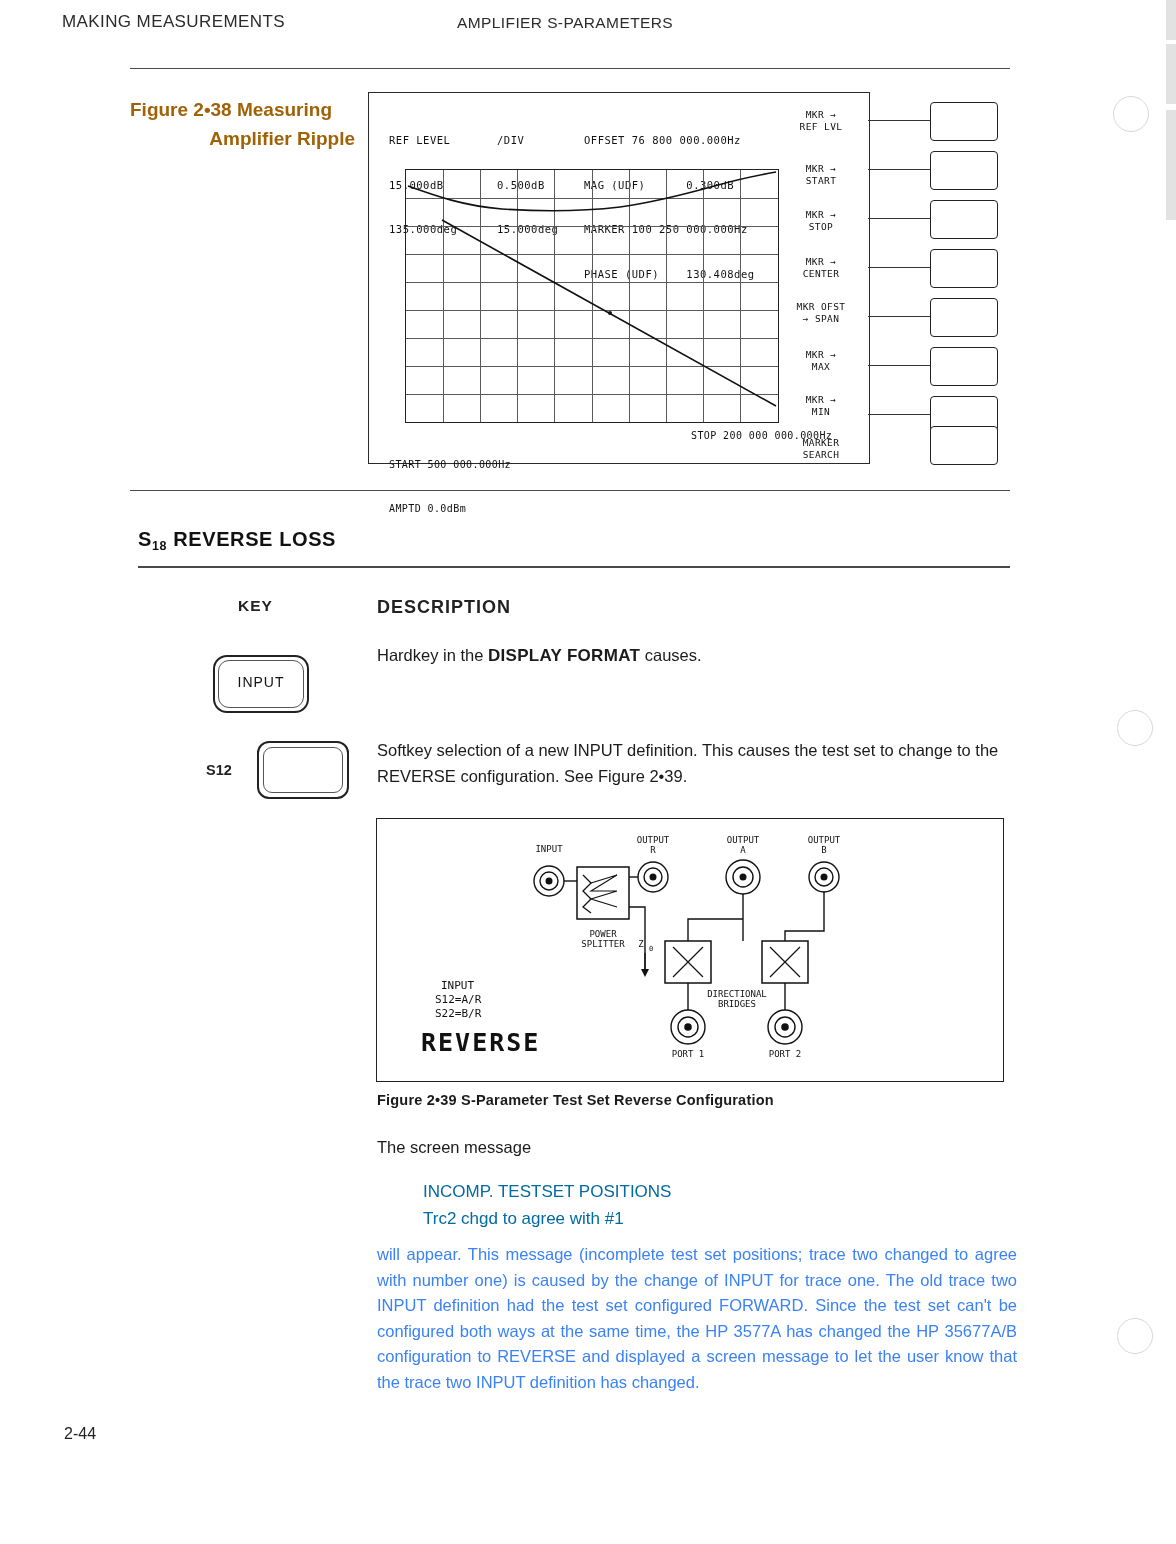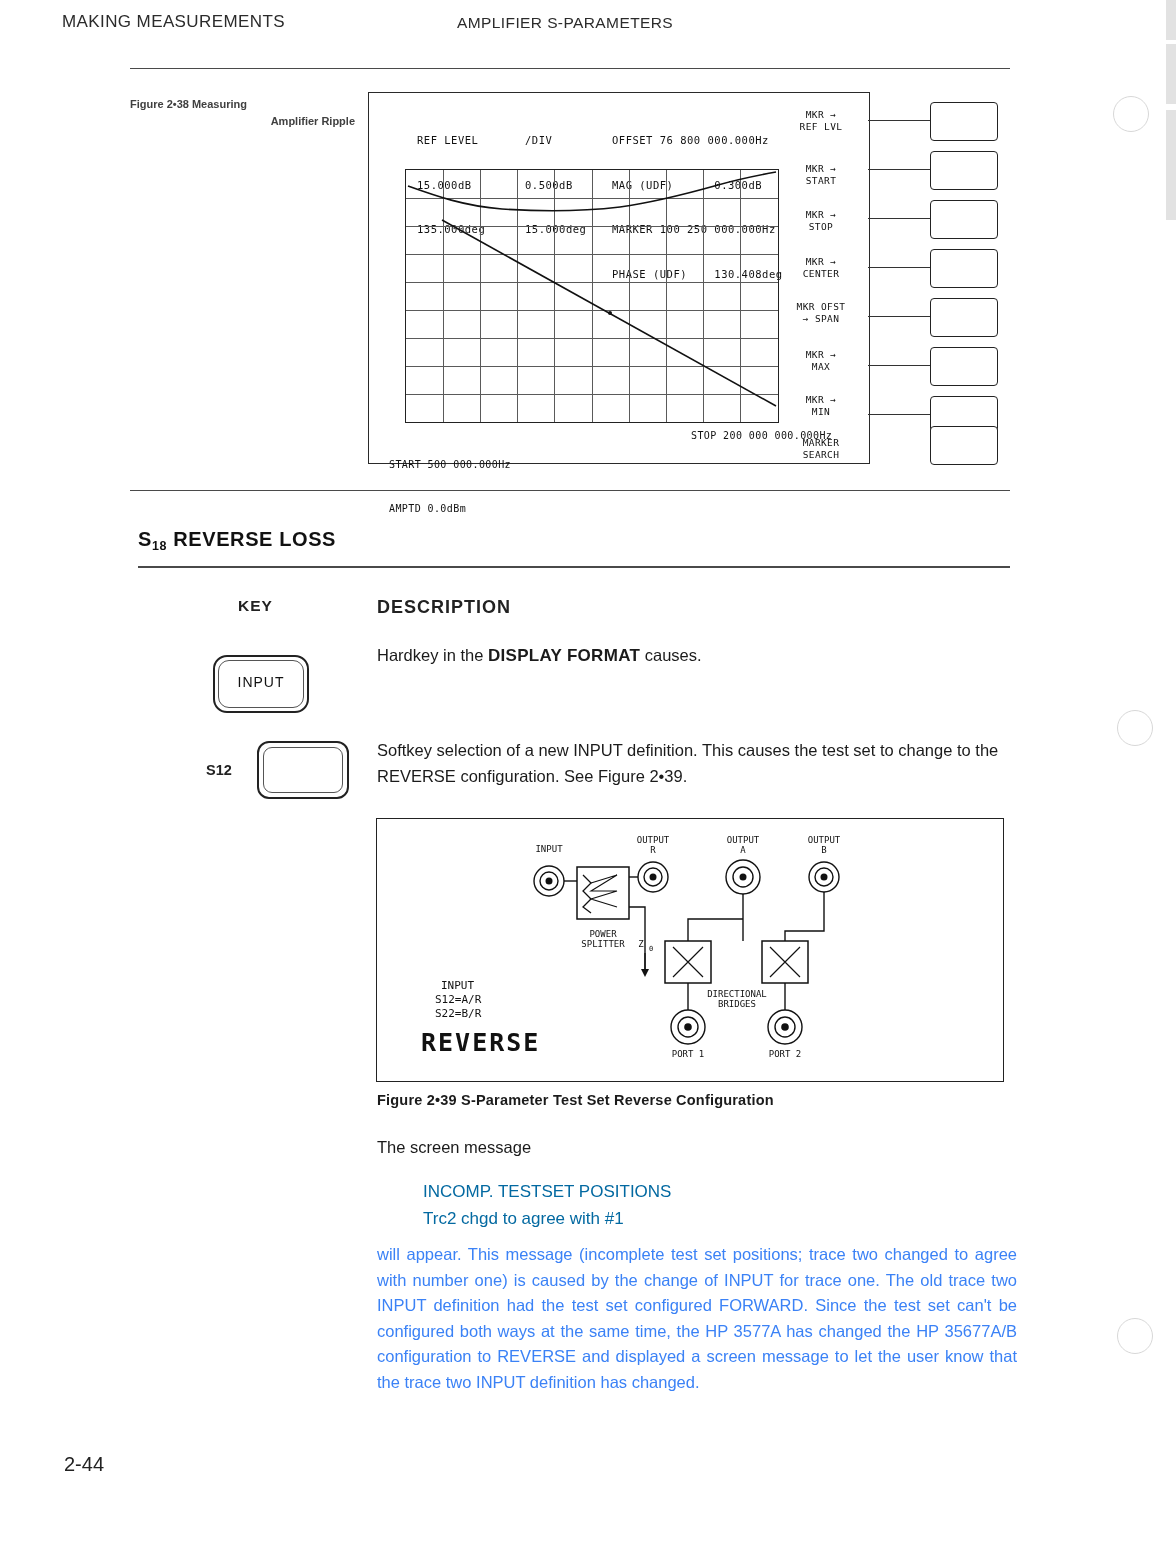--- a/index.html
+++ b/index.html
@@ -67,24 +67,24 @@
     width: 872px;
     height: 2.4px;
   }
 
   
   .fig38-cap {
     position: absolute;
     left: 130px;
     top: 96px;
     width: 225px;
-    font-size: 11px;
+    font-size: 19px;
     font-weight: bold;
     line-height: 1.5;
-    color: #404040;
+    color: #a16207;
   }
   .fig38-cap .l2 {
     display: block;
     text-align: right;
   }
 
   
   .instr {
     position: absolute;
     left: 368px;
@@ -97,21 +97,20 @@
   }
   .instr-header {
     position: absolute;
     left: 20px;
     top: 10px;
     font-size: 10.5px;
     line-height: 1.42;
     letter-spacing: 0.5px;
     color: #111;
     white-space: pre;
-    margin-left: 28px;
   }
   .softkeys {
     position: absolute;
     right: 4px;
     top: 8px;
     width: 88px;
     font-size: 9.5px;
     line-height: 1.25;
     text-align: center;
     letter-spacing: 0.4px;
@@ -342,23 +341,22 @@
     font-size: 16.5px;
     line-height: 1.55;
     text-align: justify;
     color: #3b82f6;
   }
 
   .pagenum {
     position: absolute;
     left: 64px;
     top: 1425px;
-    font-size: 20px;
+    font-size: 16px;
     color: #222;
-    margin-top: 28px;
   }
 
   
   .hole {
     position: absolute;
     border: 1px solid #d8d8d8;
     border-radius: 50%;
     width: 34px;
     height: 34px;
   }

